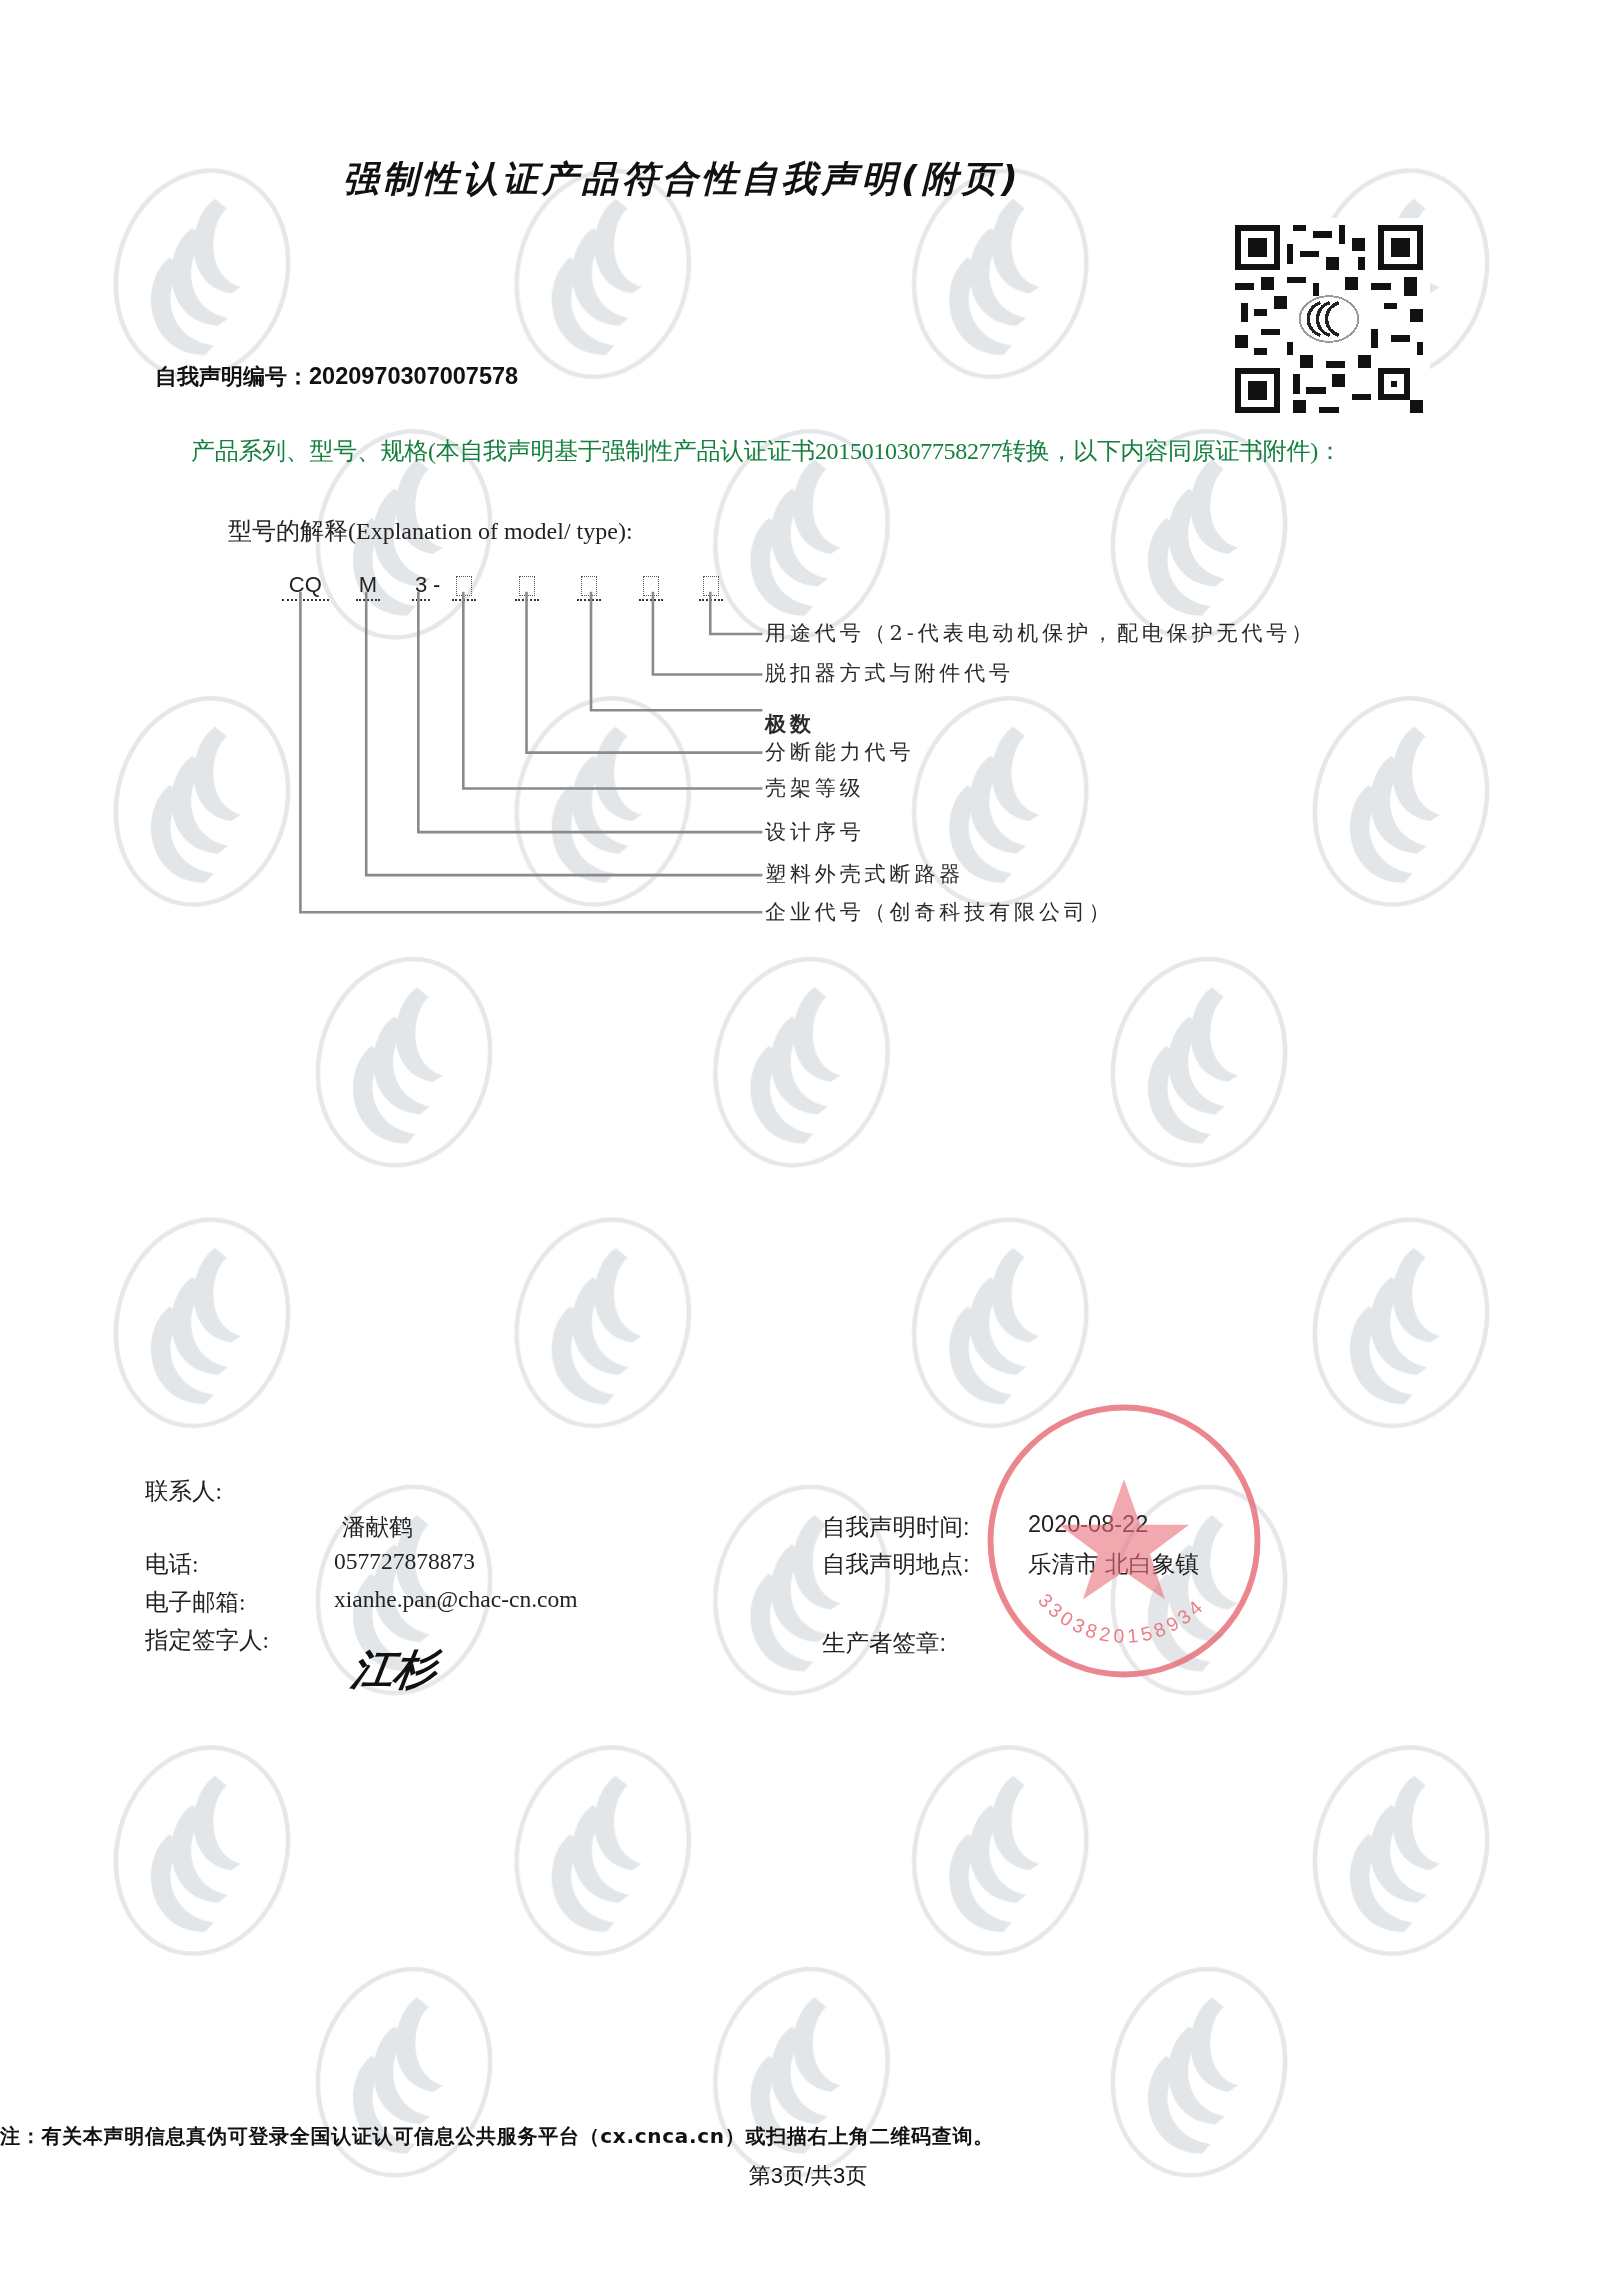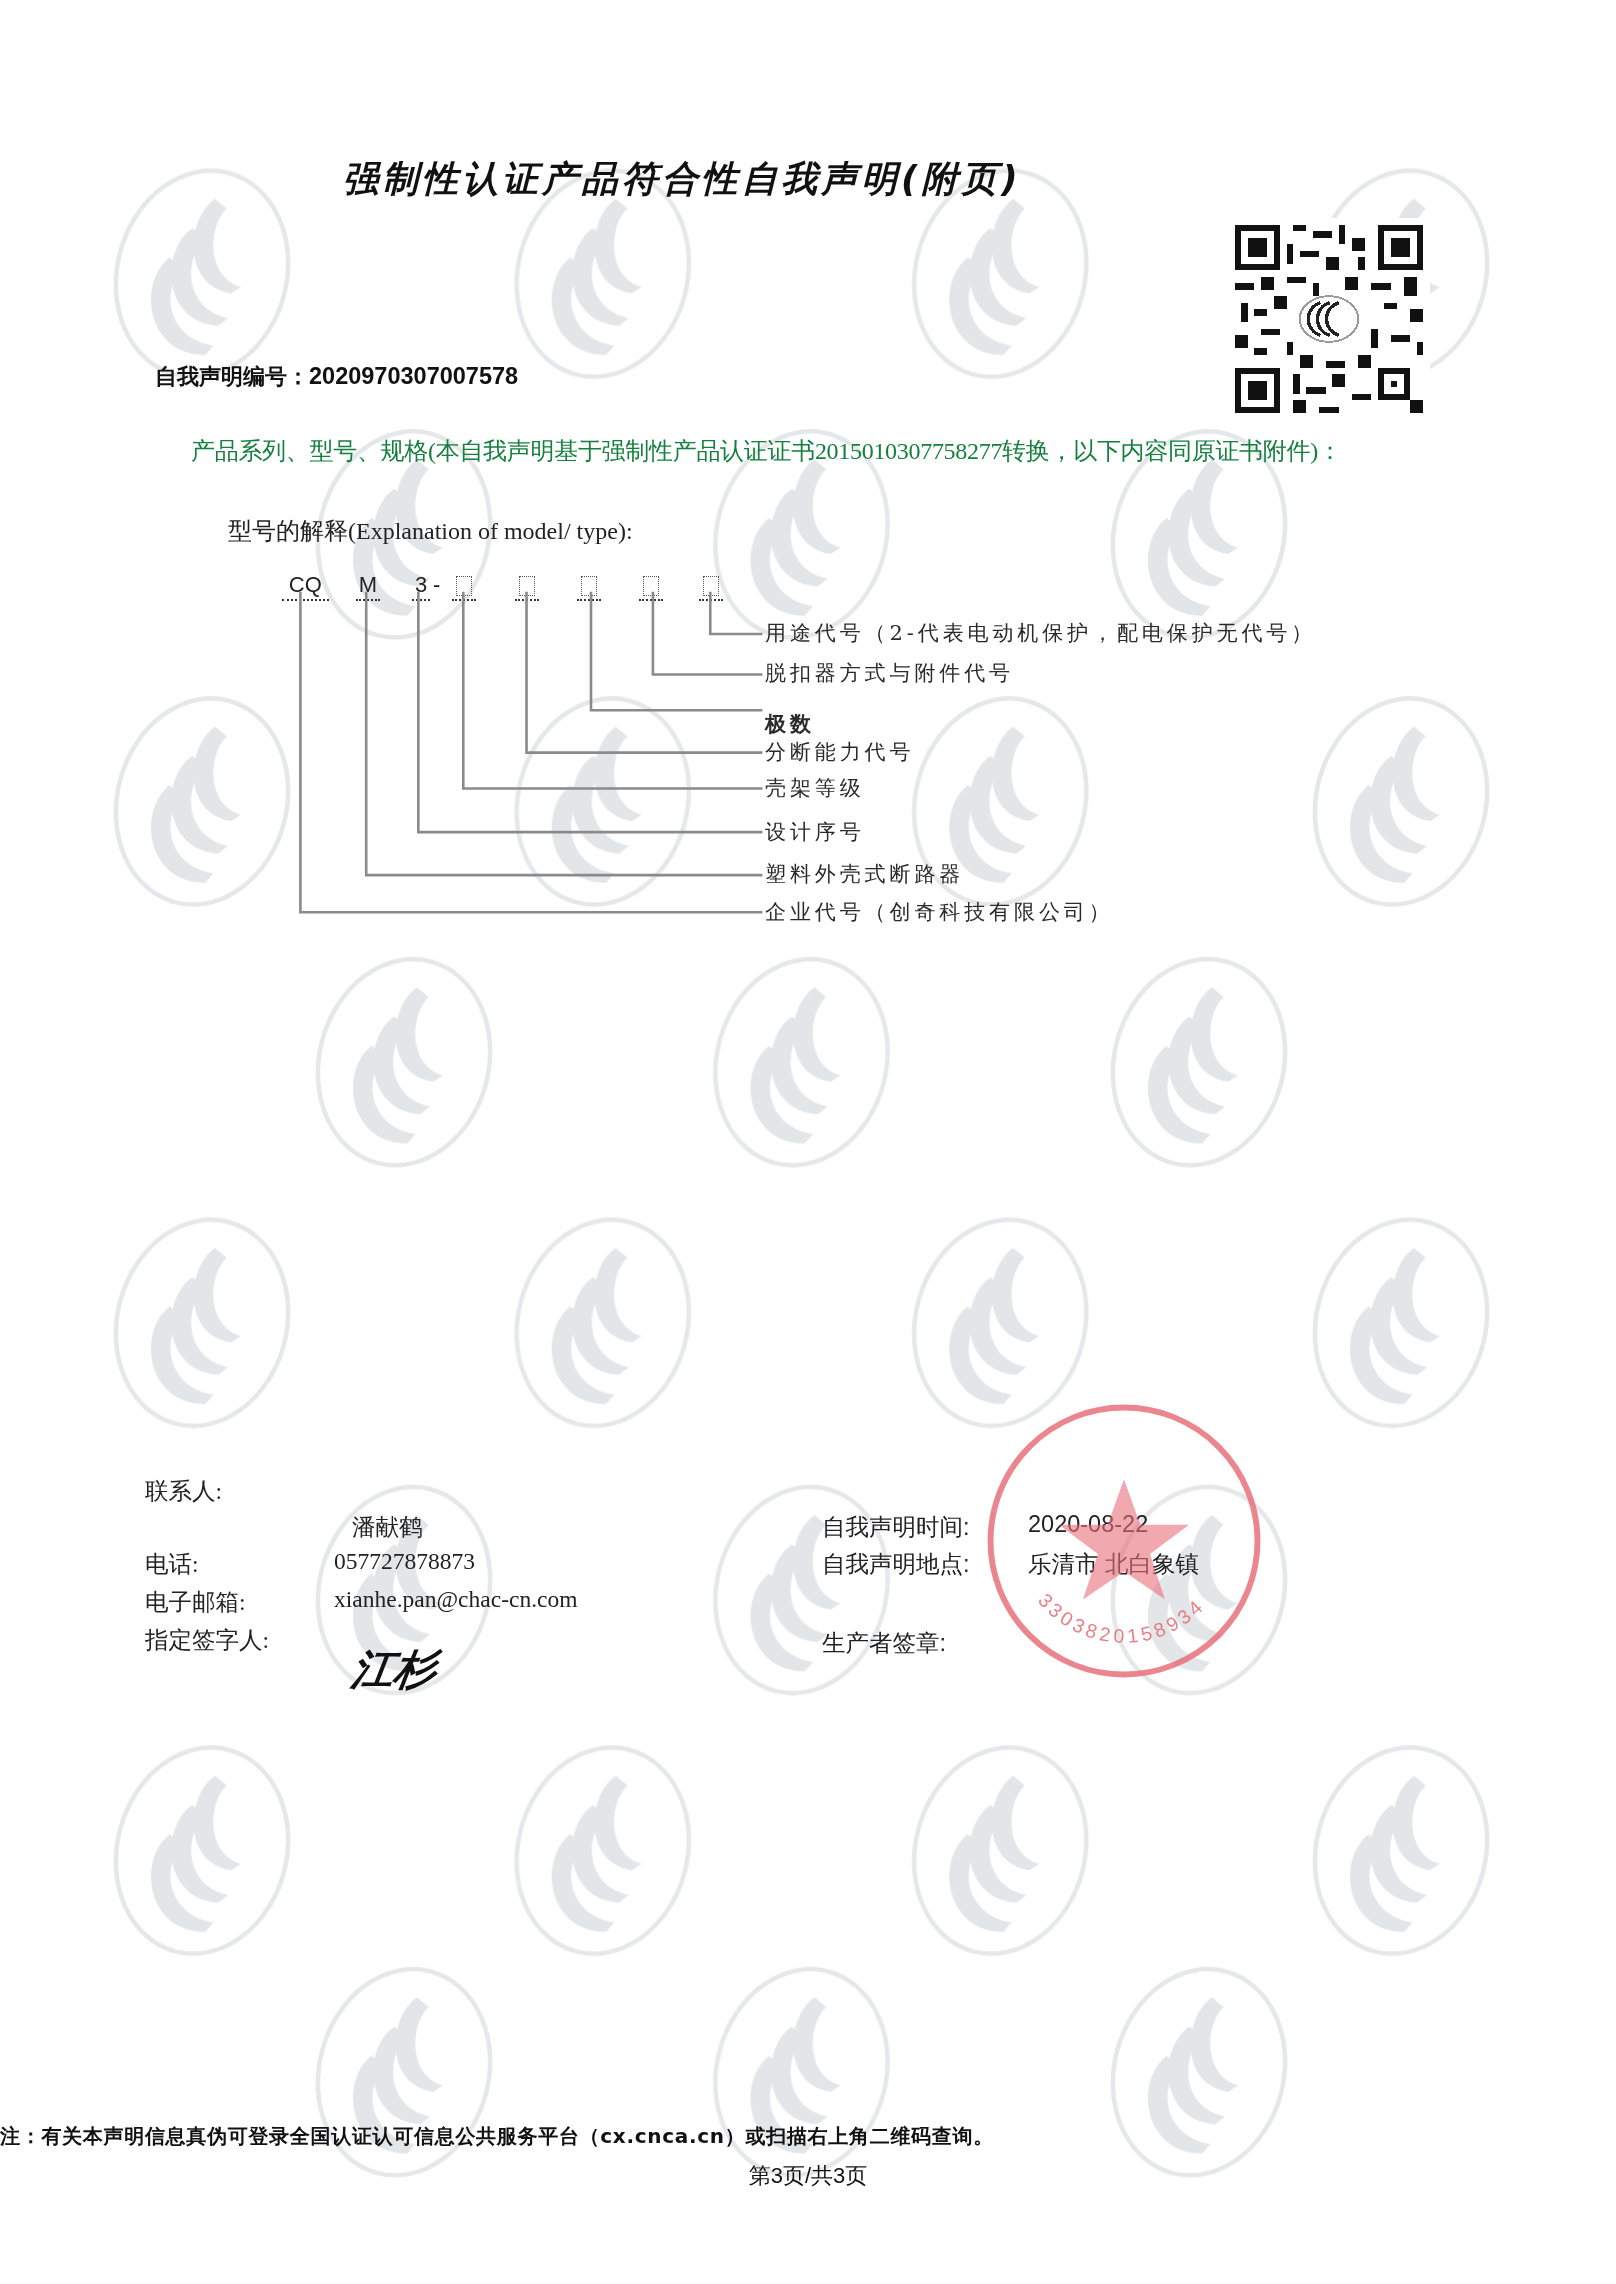--- a/index.html
+++ b/index.html
@@ -196,21 +196,21 @@
 <div class="explain" style="left:765px;top:619px;">用途代号（2-代表电动机保护，配电保护无代号）</div>
 <div class="explain" style="left:765px;top:659px;">脱扣器方式与附件代号</div>
 <div class="explain" style="left:765px;top:710px;font-weight:bold;">极数</div>
 <div class="explain" style="left:765px;top:738px;">分断能力代号</div>
 <div class="explain" style="left:765px;top:774px;">壳架等级</div>
 <div class="explain" style="left:765px;top:818px;">设计序号</div>
 <div class="explain" style="left:765px;top:860px;">塑料外壳式断路器</div>
 <div class="explain" style="left:765px;top:898px;">企业代号（创奇科技有限公司）</div>
 
 <div class="contact-label" style="left:145px;top:1475px;">联系人:</div>
-<div class="contact-value" style="left:352px;top:1511px;text-align:center;">潘献鹤</div>
+<div class="contact-value" style="left:342px;top:1511px;text-align:center;">潘献鹤</div>
 <div class="contact-label" style="left:145px;top:1548px;">电话:</div>
 <div class="contact-value" style="left:334px;top:1548px;">057727878873</div>
 <div class="contact-label" style="left:145px;top:1586px;">电子邮箱:</div>
 <div class="contact-value" style="left:334px;top:1586px;">xianhe.pan@chac-cn.com</div>
 <div class="contact-label" style="left:145px;top:1624px;">指定签字人:</div>
 <div class="signature">江杉</div>
 
 <div class="right-label" style="left:822px;top:1511px;">自我声明时间:</div>
 <div class="right-value" style="left:1028px;top:1511px;">2020-08-22</div>
 <div class="right-label" style="left:822px;top:1548px;">自我声明地点:</div>

